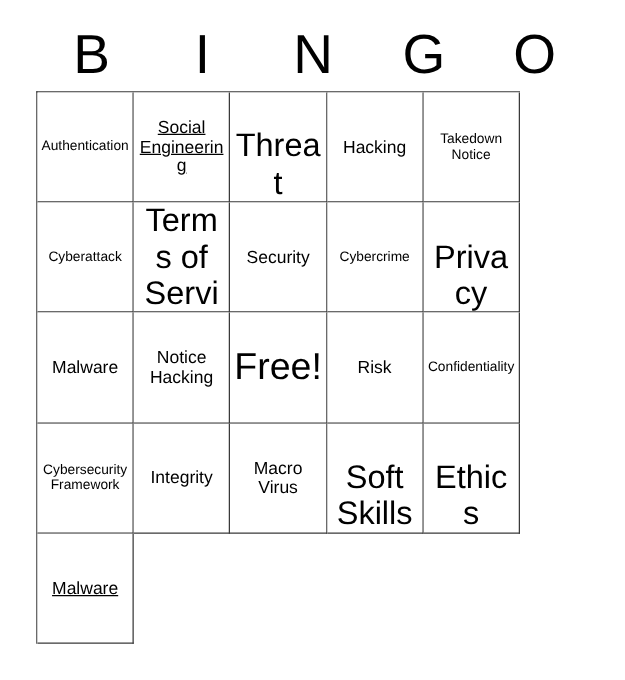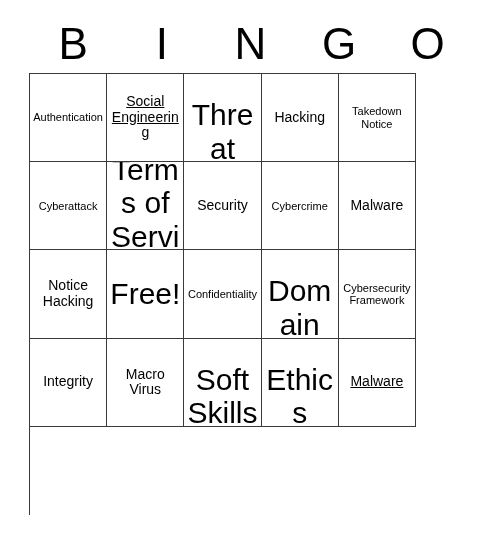--- a/index.html
+++ b/index.html
@@ -79,22 +79,22 @@
     width: 100%;
     line-height: 1.12;
     color: #000000;
     word-wrap: break-word;
   }
 
   
   .size-xs .cell-text { font-size: 11px; }
   .size-s  .cell-text { font-size: 14px; text-decoration: underline; }
   .size-m  .cell-text { font-size: 14px; }
-  .size-l  .cell-text { font-size: 30px; margin-top: 28px; }
-  .size-xl .cell-text { font-size: 28px; text-align: right; }
+  .size-l  .cell-text { font-size: 26px; margin-top: 28px; }
+  .size-xl .cell-text { font-size: 28px; }
 
   .cell.free .cell-text { font-size: 30px; }
 </style>
 </head>
 <body>
 
 <div id="card">
 
   <div id="header-row">
     <div class="header-letter">B</div>
@@ -127,36 +127,39 @@
     </div>
     <div class="cell size-l">
       <span class="cell-text">Terms of Service</span>
     </div>
     <div class="cell size-m">
       <span class="cell-text">Security</span>
     </div>
     <div class="cell size-xs">
       <span class="cell-text">Cybercrime</span>
     </div>
+    <div class="cell size-l">
+      <span class="cell-text">Privacy</span>
+    </div>
 
     <div class="cell size-m">
       <span class="cell-text">Malware</span>
     </div>
     <div class="cell size-m">
       <span class="cell-text">Notice Hacking</span>
     </div>
     <div class="cell free size-xl">
       <span class="cell-text">Free!</span>
     </div>
+    <div class="cell size-m">
+      <span class="cell-text">Risk</span>
+    </div>
 
     <div class="cell size-xs">
       <span class="cell-text">Confidentiality</span>
-    </div>
-    <div class="cell size-l">
-      <span class="cell-text">Domain</span>
     </div>
     <div class="cell size-xs">
       <span class="cell-text">Cybersecurity Framework</span>
     </div>
 
     <div class="cell size-m">
       <span class="cell-text">Integrity</span>
     </div>
     <div class="cell size-m">
       <span class="cell-text">Macro Virus</span>

